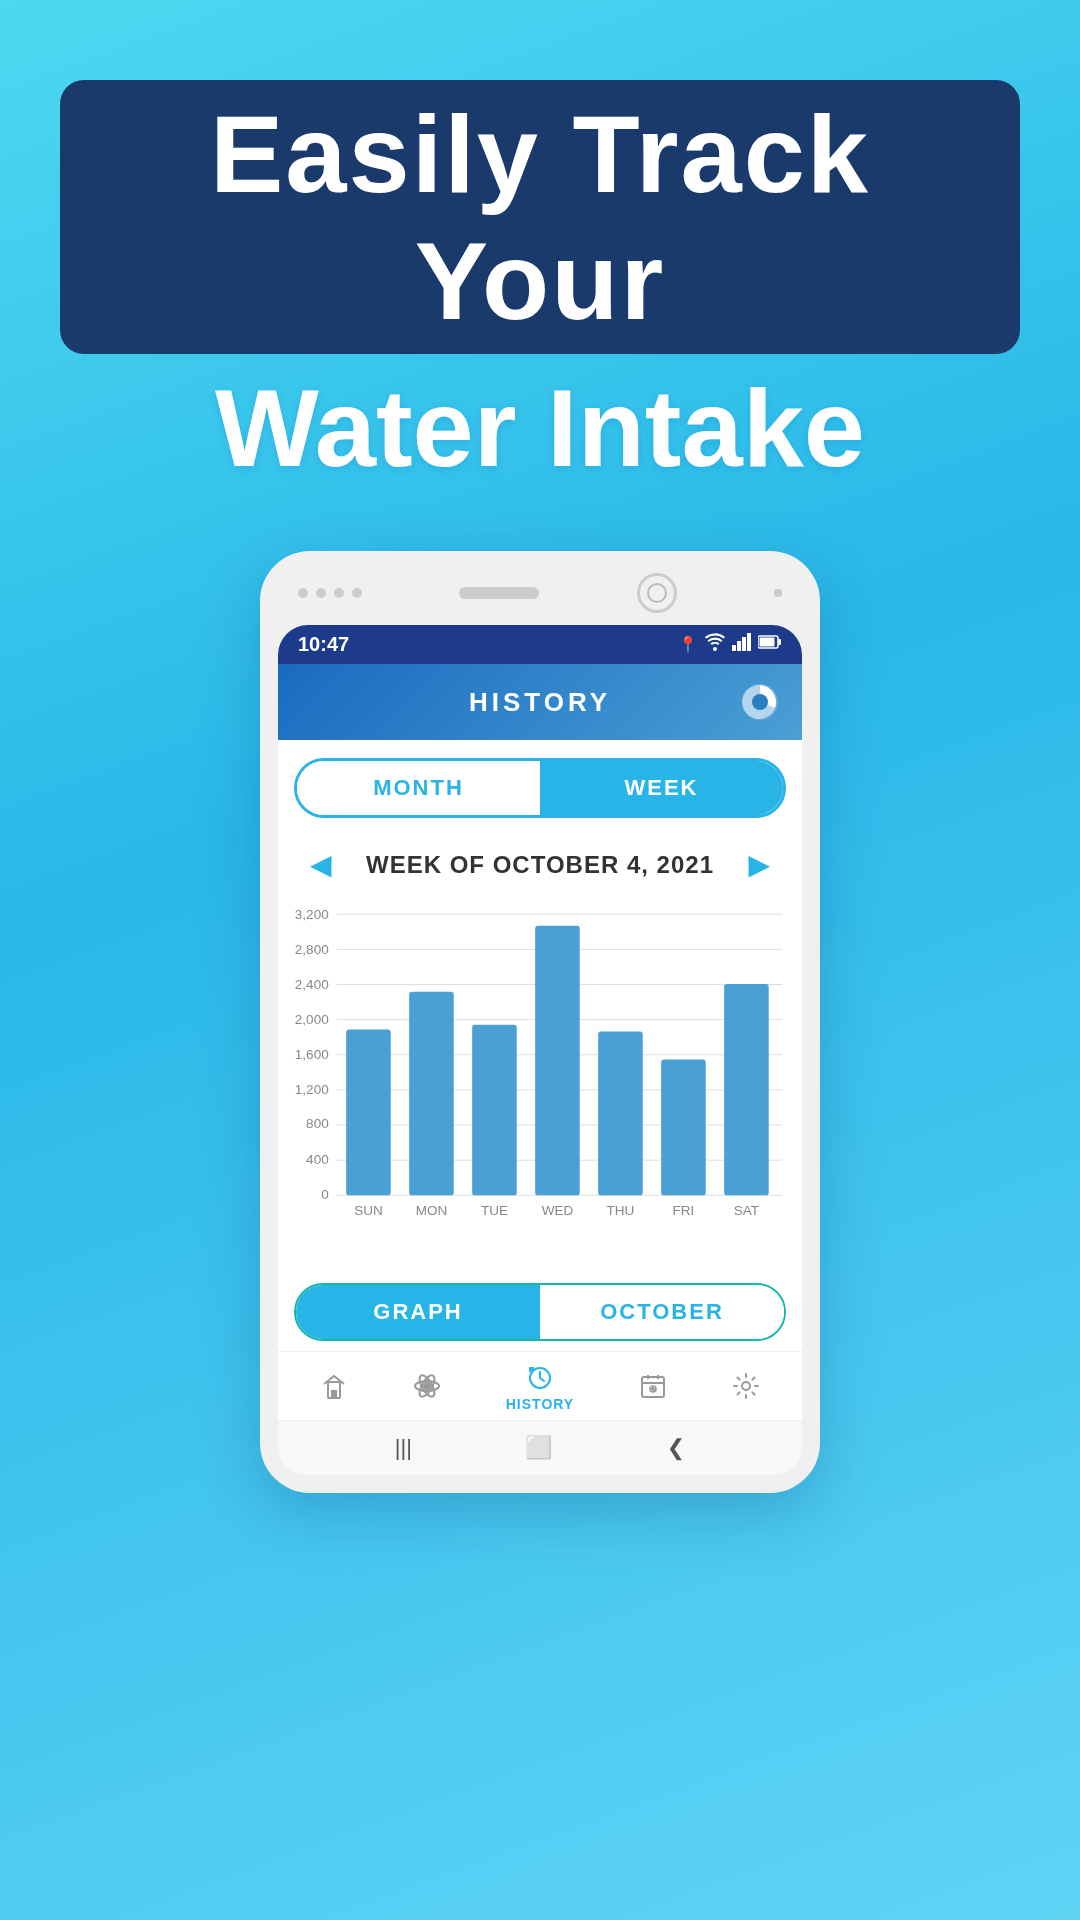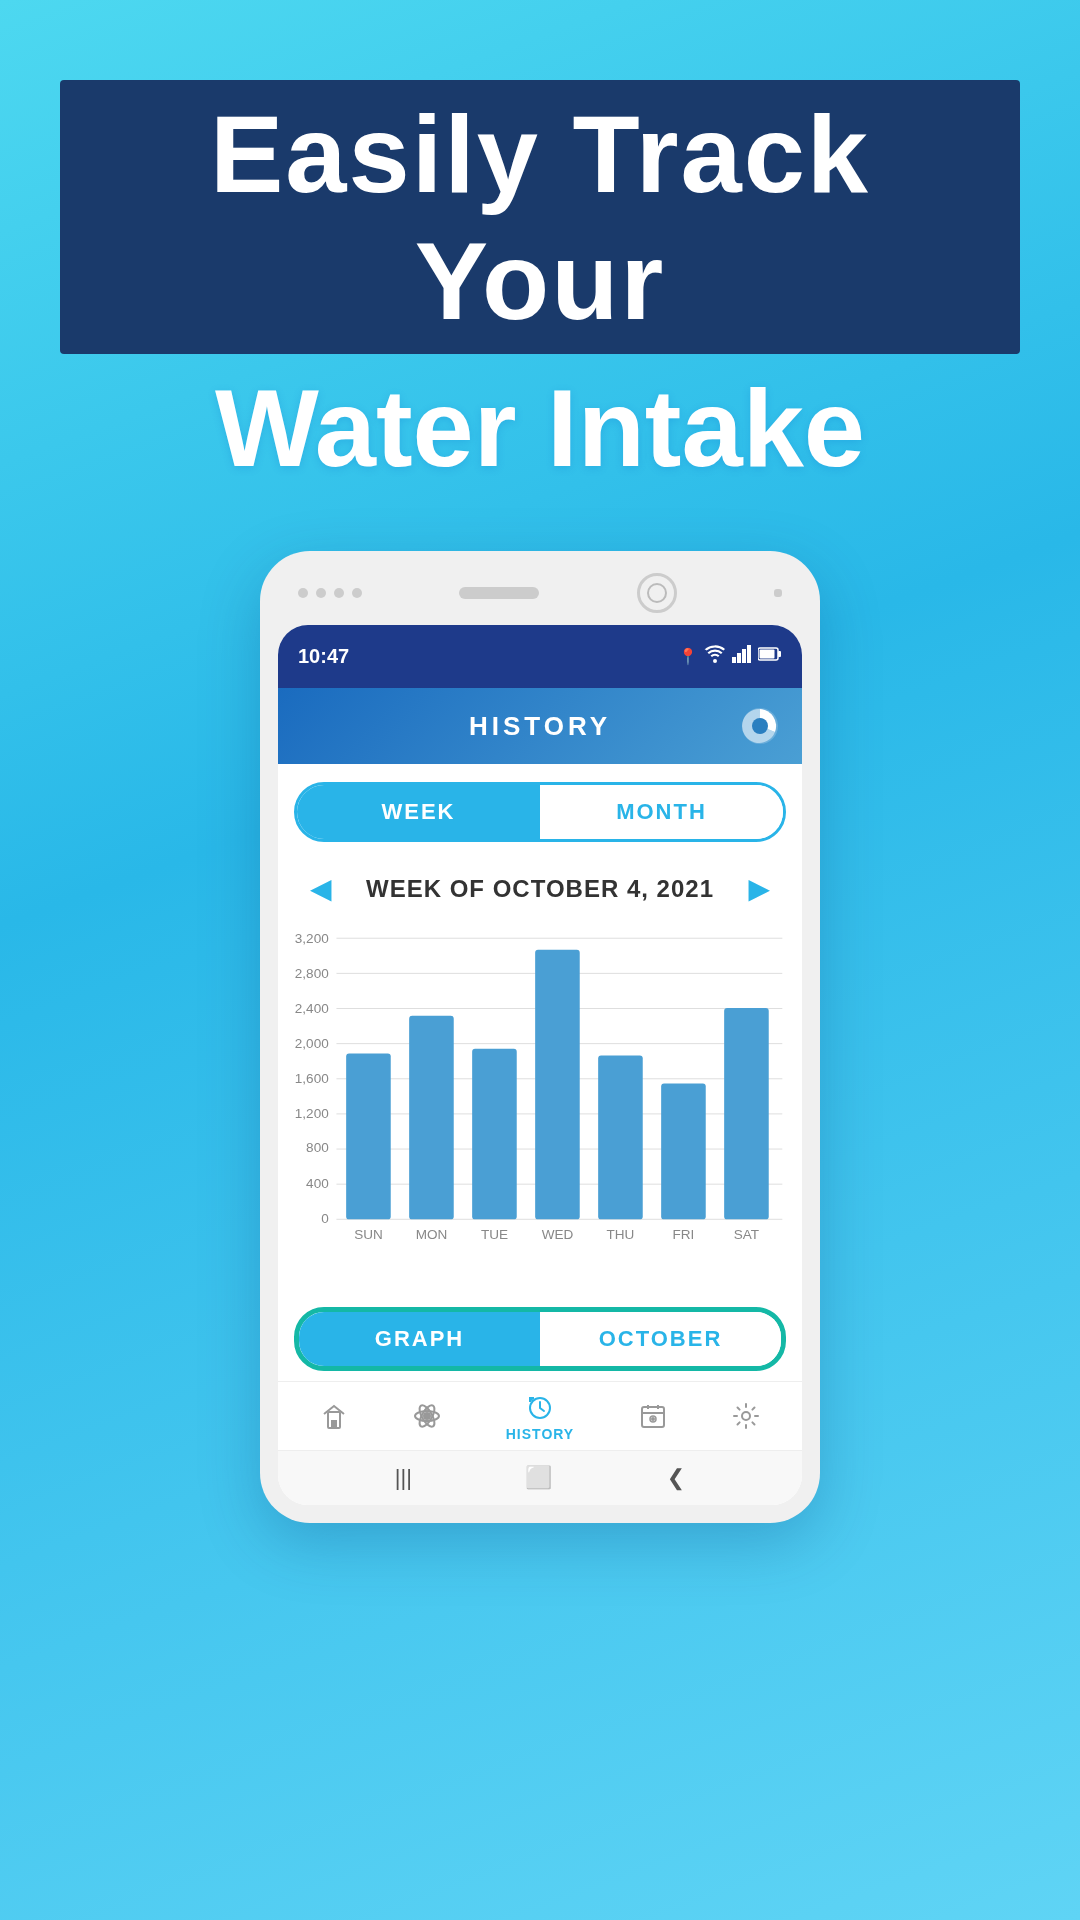--- a/index.html
+++ b/index.html
@@ -23,21 +23,21 @@
       padding: 0 60px;
     }
 
     .title-line1 {
       display: inline-block;
       background: #1a3a6b;
       color: #fff;
       font-size: 110px;
       font-weight: 900;
       padding: 10px 40px;
-      border-radius: 4px;
+      border-radius: 24px;
       letter-spacing: 2px;
     }
 
     .title-line2 {
       display: block;
       color: #fff;
       font-size: 110px;
       font-weight: 800;
       margin-top: 10px;
       text-shadow: 0 2px 8px rgba(0,100,200,0.2);
@@ -108,21 +108,21 @@
       border-radius: 30px;
       overflow: hidden;
     }
 
     
     .status-bar {
       background: #1e3a8a;
       display: flex;
       justify-content: space-between;
       align-items: center;
-      padding: 20px 20px;
+      padding: 8px 20px;
       color: #fff;
       font-size: 18px;
     }
 
     .status-time {
       font-weight: bold;
       font-size: 20px;
     }
 
     .status-icons {
@@ -216,21 +216,21 @@
 
     .chart-svg {
       width: 100%;
       height: 100%;
     }
 
     
     .bottom-toggle-row {
       display: flex;
       margin: 14px 16px 10px 16px;
-      border: 5px solid #14b8a6;
+      border: 2px solid #14b8a6;
       border-radius: 30px;
       overflow: hidden;
     }
 
     
     .bottom-nav {
       display: flex;
       justify-content: space-around;
       align-items: center;
       padding: 12px 10px 8px 10px;
@@ -332,22 +332,22 @@
         <svg width="44" height="44" viewBox="0 0 44 44">
           <circle cx="22" cy="22" r="18" fill="rgba(255,255,255,0.2)"></circle>
           <path d="M22 22 L22 5 A17 17 0 0 1 37 28 Z" fill="white"></path>
           <path d="M22 22 L37 28 A17 17 0 1 1 22 5 Z" fill="rgba(255,255,255,0.5)"></path>
           <circle cx="22" cy="22" r="8" fill="#2a7fc0"></circle>
         </svg>
       </div>
     </div>
 
     <div class="toggle-row">
+      <div class="toggle-btn inactive">MONTH</div>
       <div class="toggle-btn active">WEEK</div>
-      <div class="toggle-btn inactive">MONTH</div>
     </div>
 
     <div class="week-nav">
       <span class="nav-arrow">◀</span>
       <span class="week-label">WEEK OF OCTOBER 4, 2021</span>
       <span class="nav-arrow">▶</span>
     </div>
 
     <div class="chart-container">
       <svg class="chart-svg" viewBox="0 0 520 380" preserveAspectRatio="xMidYMid meet">

